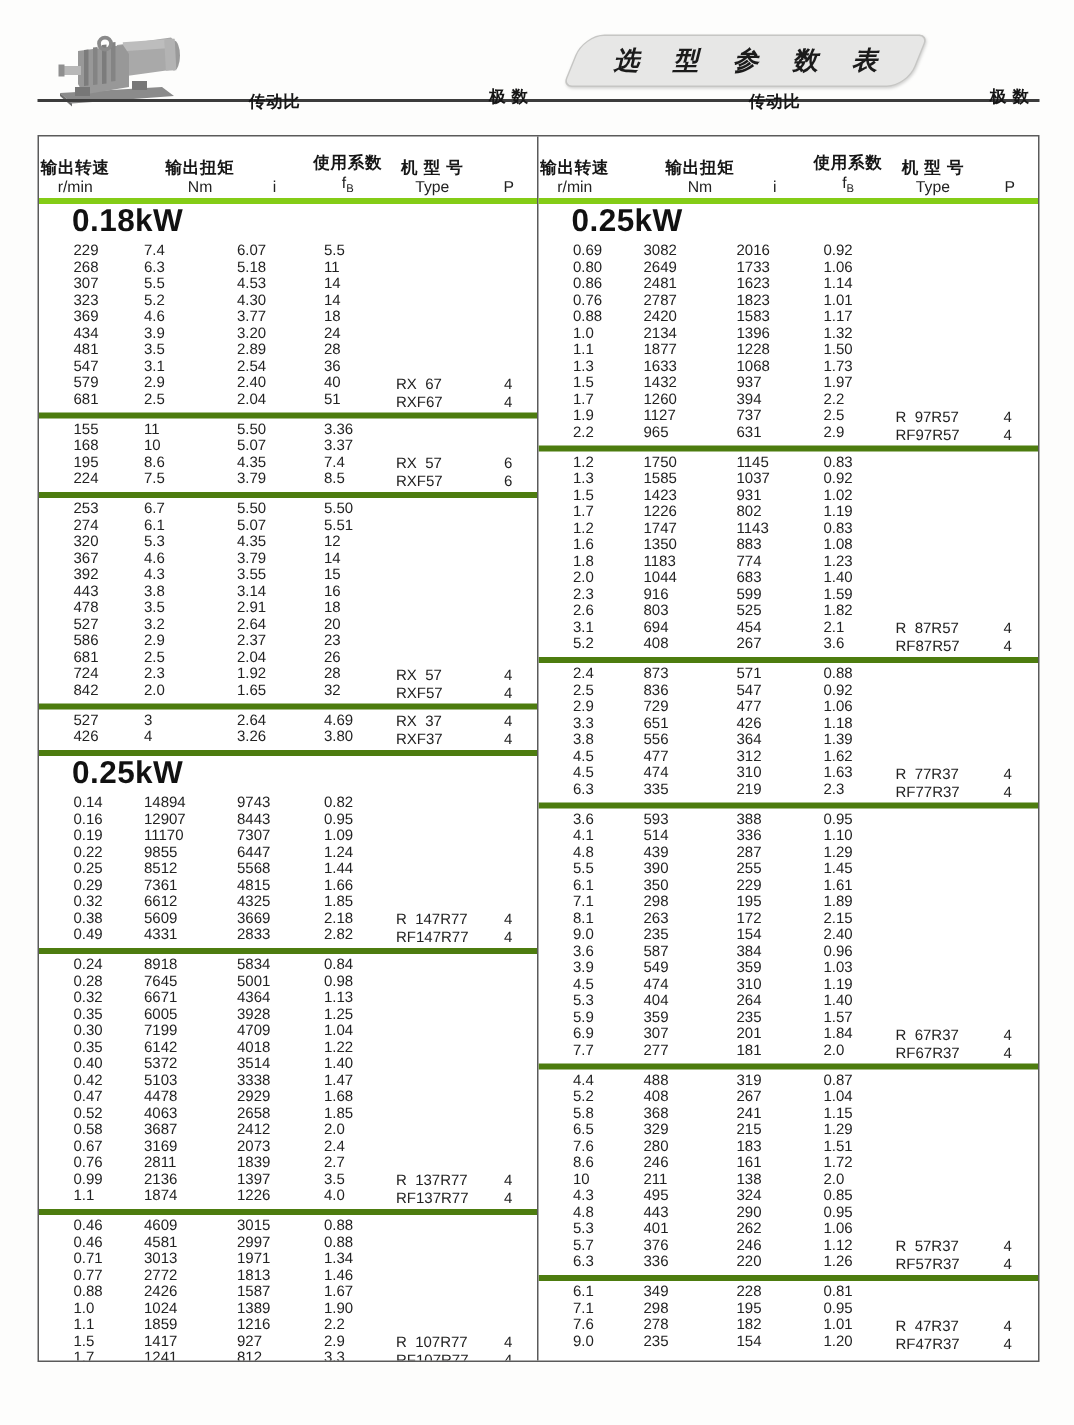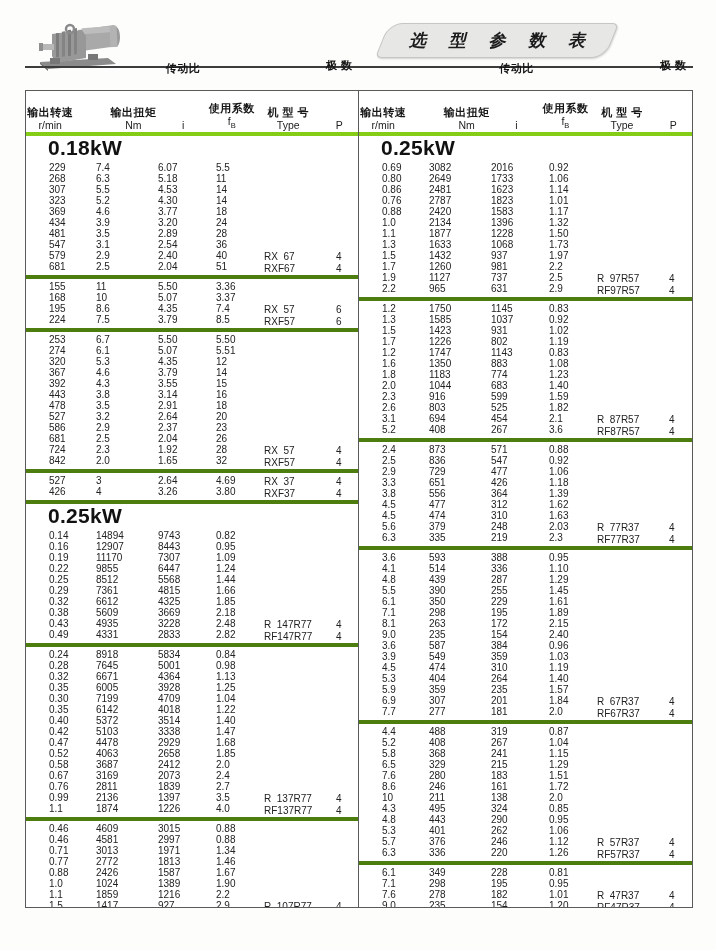--- a/index.html
+++ b/index.html
@@ -393,26 +393,20 @@
             <span class="cell c3">4325</span>
             <span class="cell c4">1.85</span>
           </div>
           <div class="row">
             <span class="cell c1">0.38</span>
             <span class="cell c2">5609</span>
             <span class="cell c3">3669</span>
             <span class="cell c4">2.18</span>
           </div>
           <div class="row">
-            <span class="cell c1">0.43</span>
-            <span class="cell c2">4935</span>
-            <span class="cell c3">3228</span>
-            <span class="cell c4">2.48</span>
-          </div>
-          <div class="row">
             <span class="cell c1">0.49</span>
             <span class="cell c2">4331</span>
             <span class="cell c3">2833</span>
             <span class="cell c4">2.82</span>
           </div>
           <div class="types">
             <div class="type-line">
               <span class="type-name">R  147R77</span>
               <span class="pole">4</span>
             </div>
@@ -673,21 +667,21 @@
           </div>
           <div class="row">
             <span class="cell c1">1.5</span>
             <span class="cell c2">1432</span>
             <span class="cell c3">937</span>
             <span class="cell c4">1.97</span>
           </div>
           <div class="row">
             <span class="cell c1">1.7</span>
             <span class="cell c2">1260</span>
-            <span class="cell c3">981</span>
+            <span class="cell c3">394</span>
             <span class="cell c4">2.2</span>
           </div>
           <div class="row">
             <span class="cell c1">1.9</span>
             <span class="cell c2">1127</span>
             <span class="cell c3">737</span>
             <span class="cell c4">2.5</span>
           </div>
           <div class="row">
             <span class="cell c1">2.2</span>
@@ -827,26 +821,20 @@
             <span class="cell c3">312</span>
             <span class="cell c4">1.62</span>
           </div>
           <div class="row">
             <span class="cell c1">4.5</span>
             <span class="cell c2">474</span>
             <span class="cell c3">310</span>
             <span class="cell c4">1.63</span>
           </div>
           <div class="row">
-            <span class="cell c1">5.6</span>
-            <span class="cell c2">379</span>
-            <span class="cell c3">248</span>
-            <span class="cell c4">2.03</span>
-          </div>
-          <div class="row">
             <span class="cell c1">6.3</span>
             <span class="cell c2">335</span>
             <span class="cell c3">219</span>
             <span class="cell c4">2.3</span>
           </div>
           <div class="types">
             <div class="type-line">
               <span class="type-name">R  77R37</span>
               <span class="pole">4</span>
             </div>

